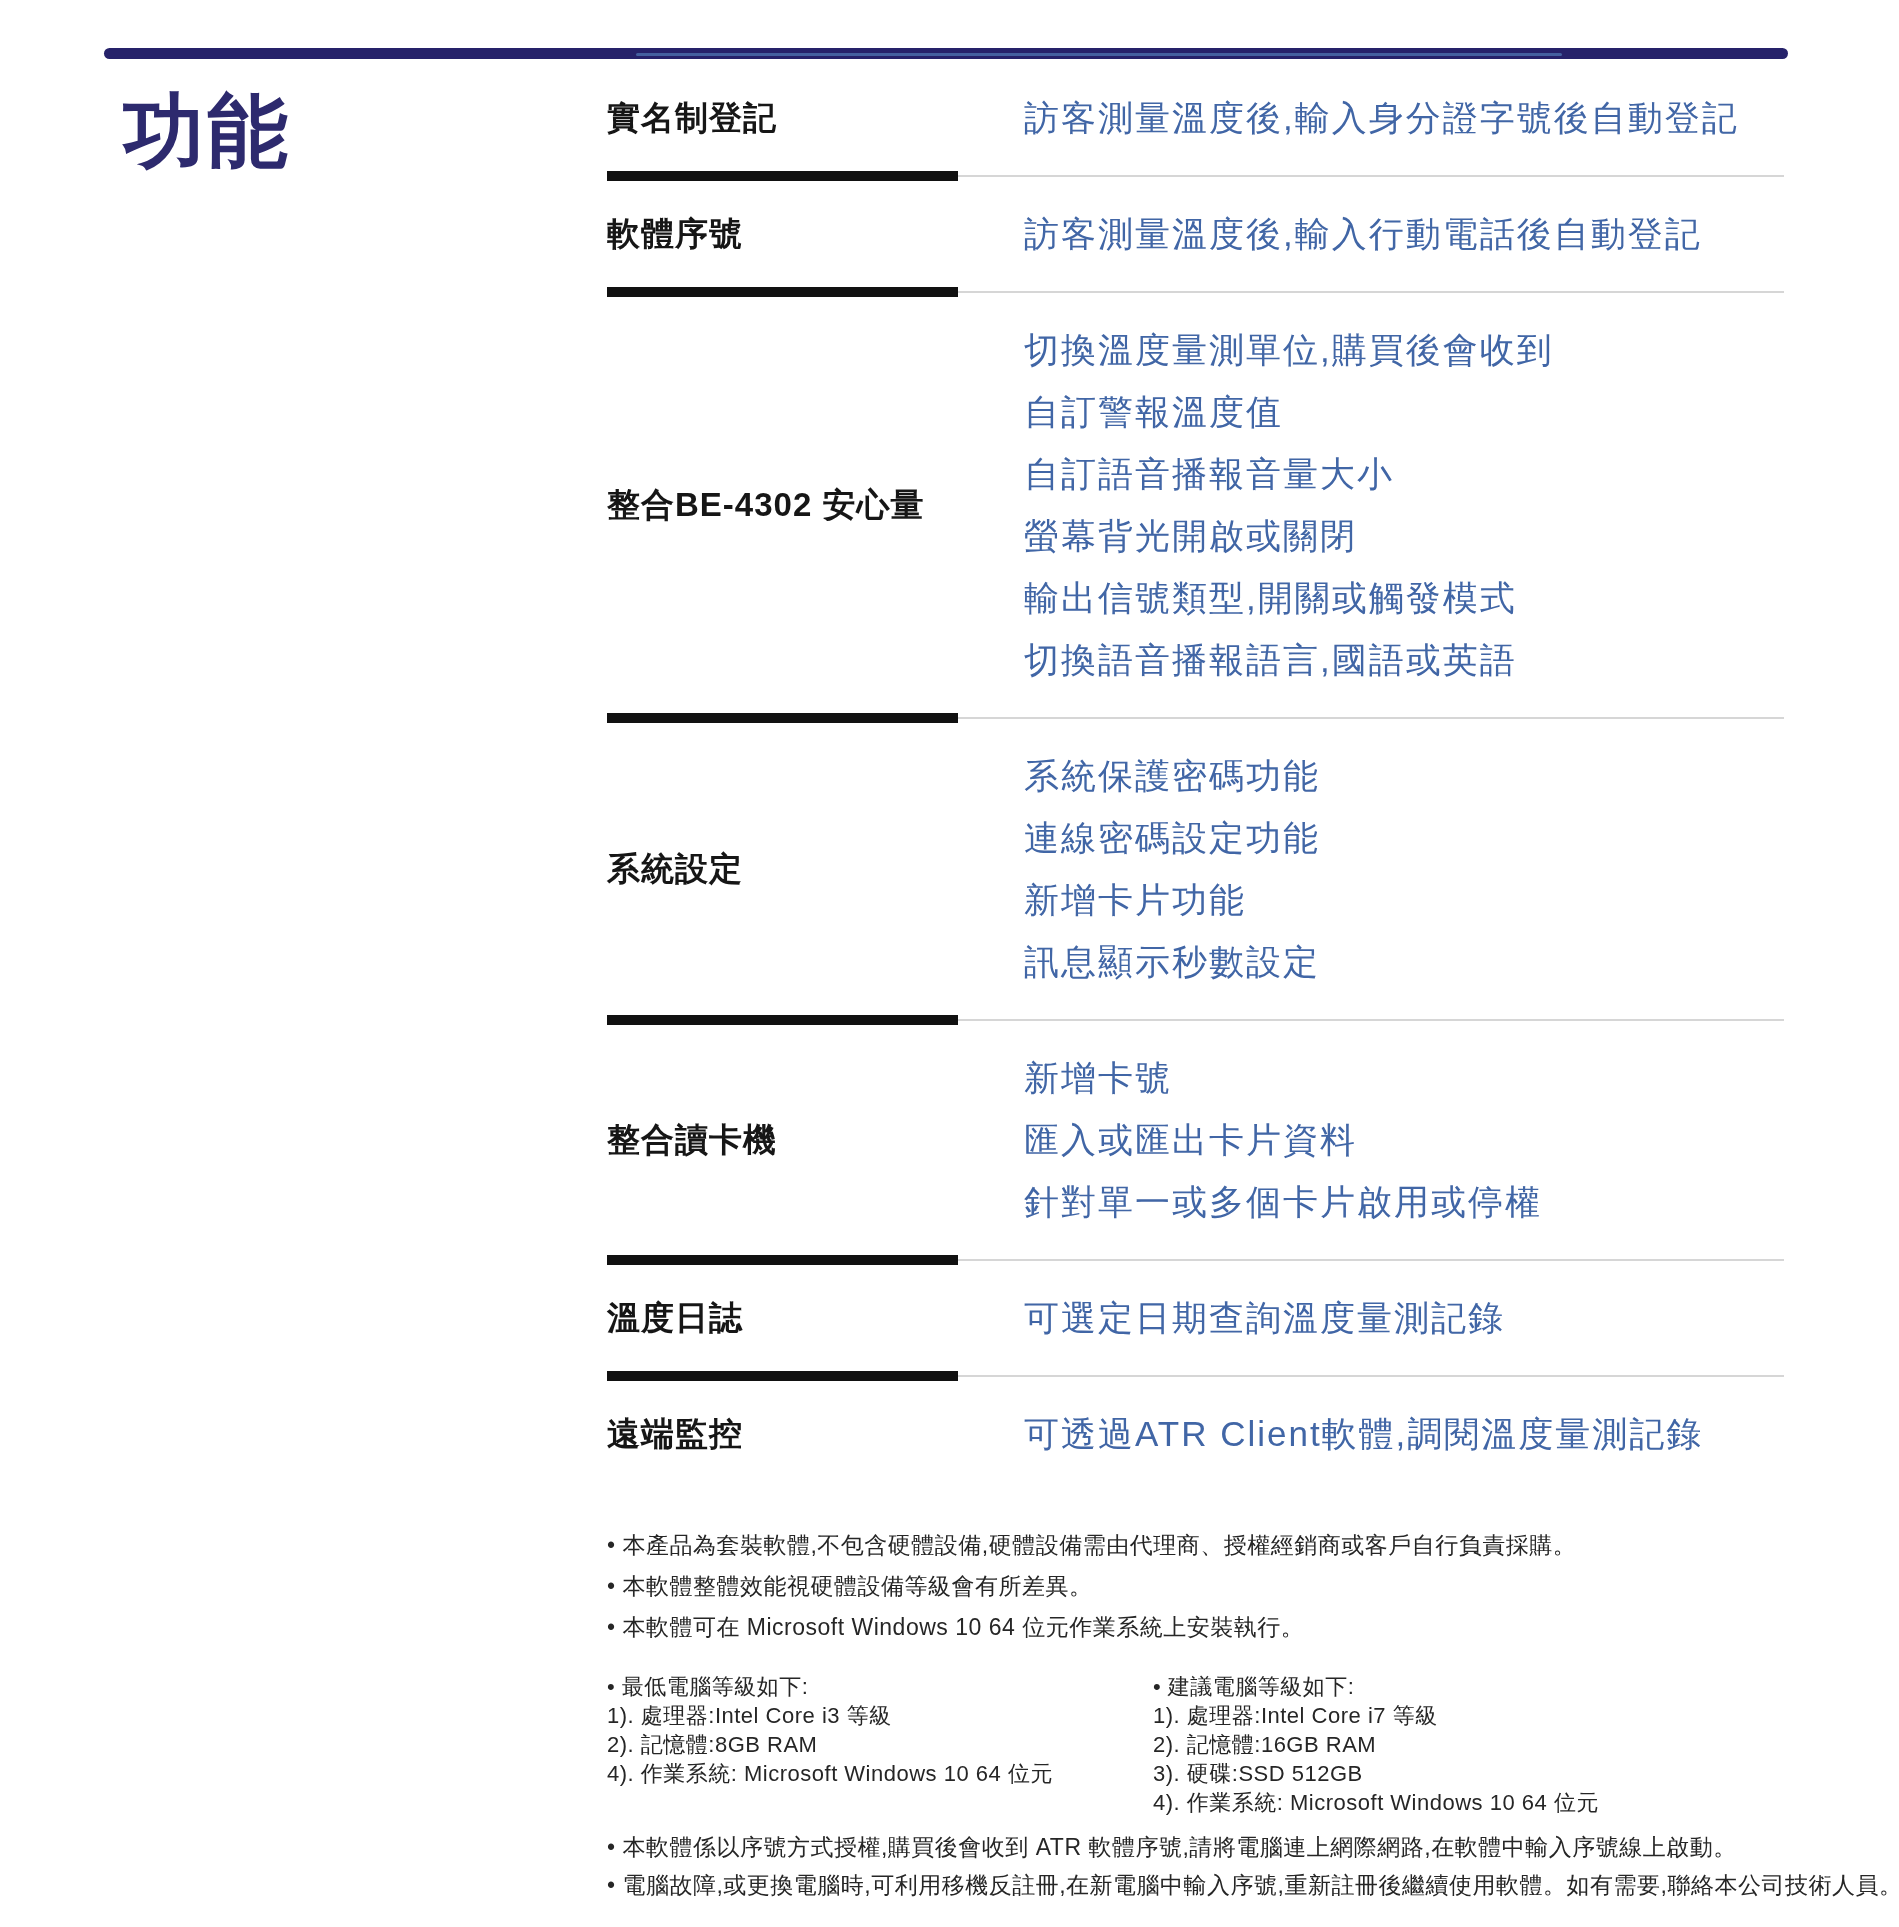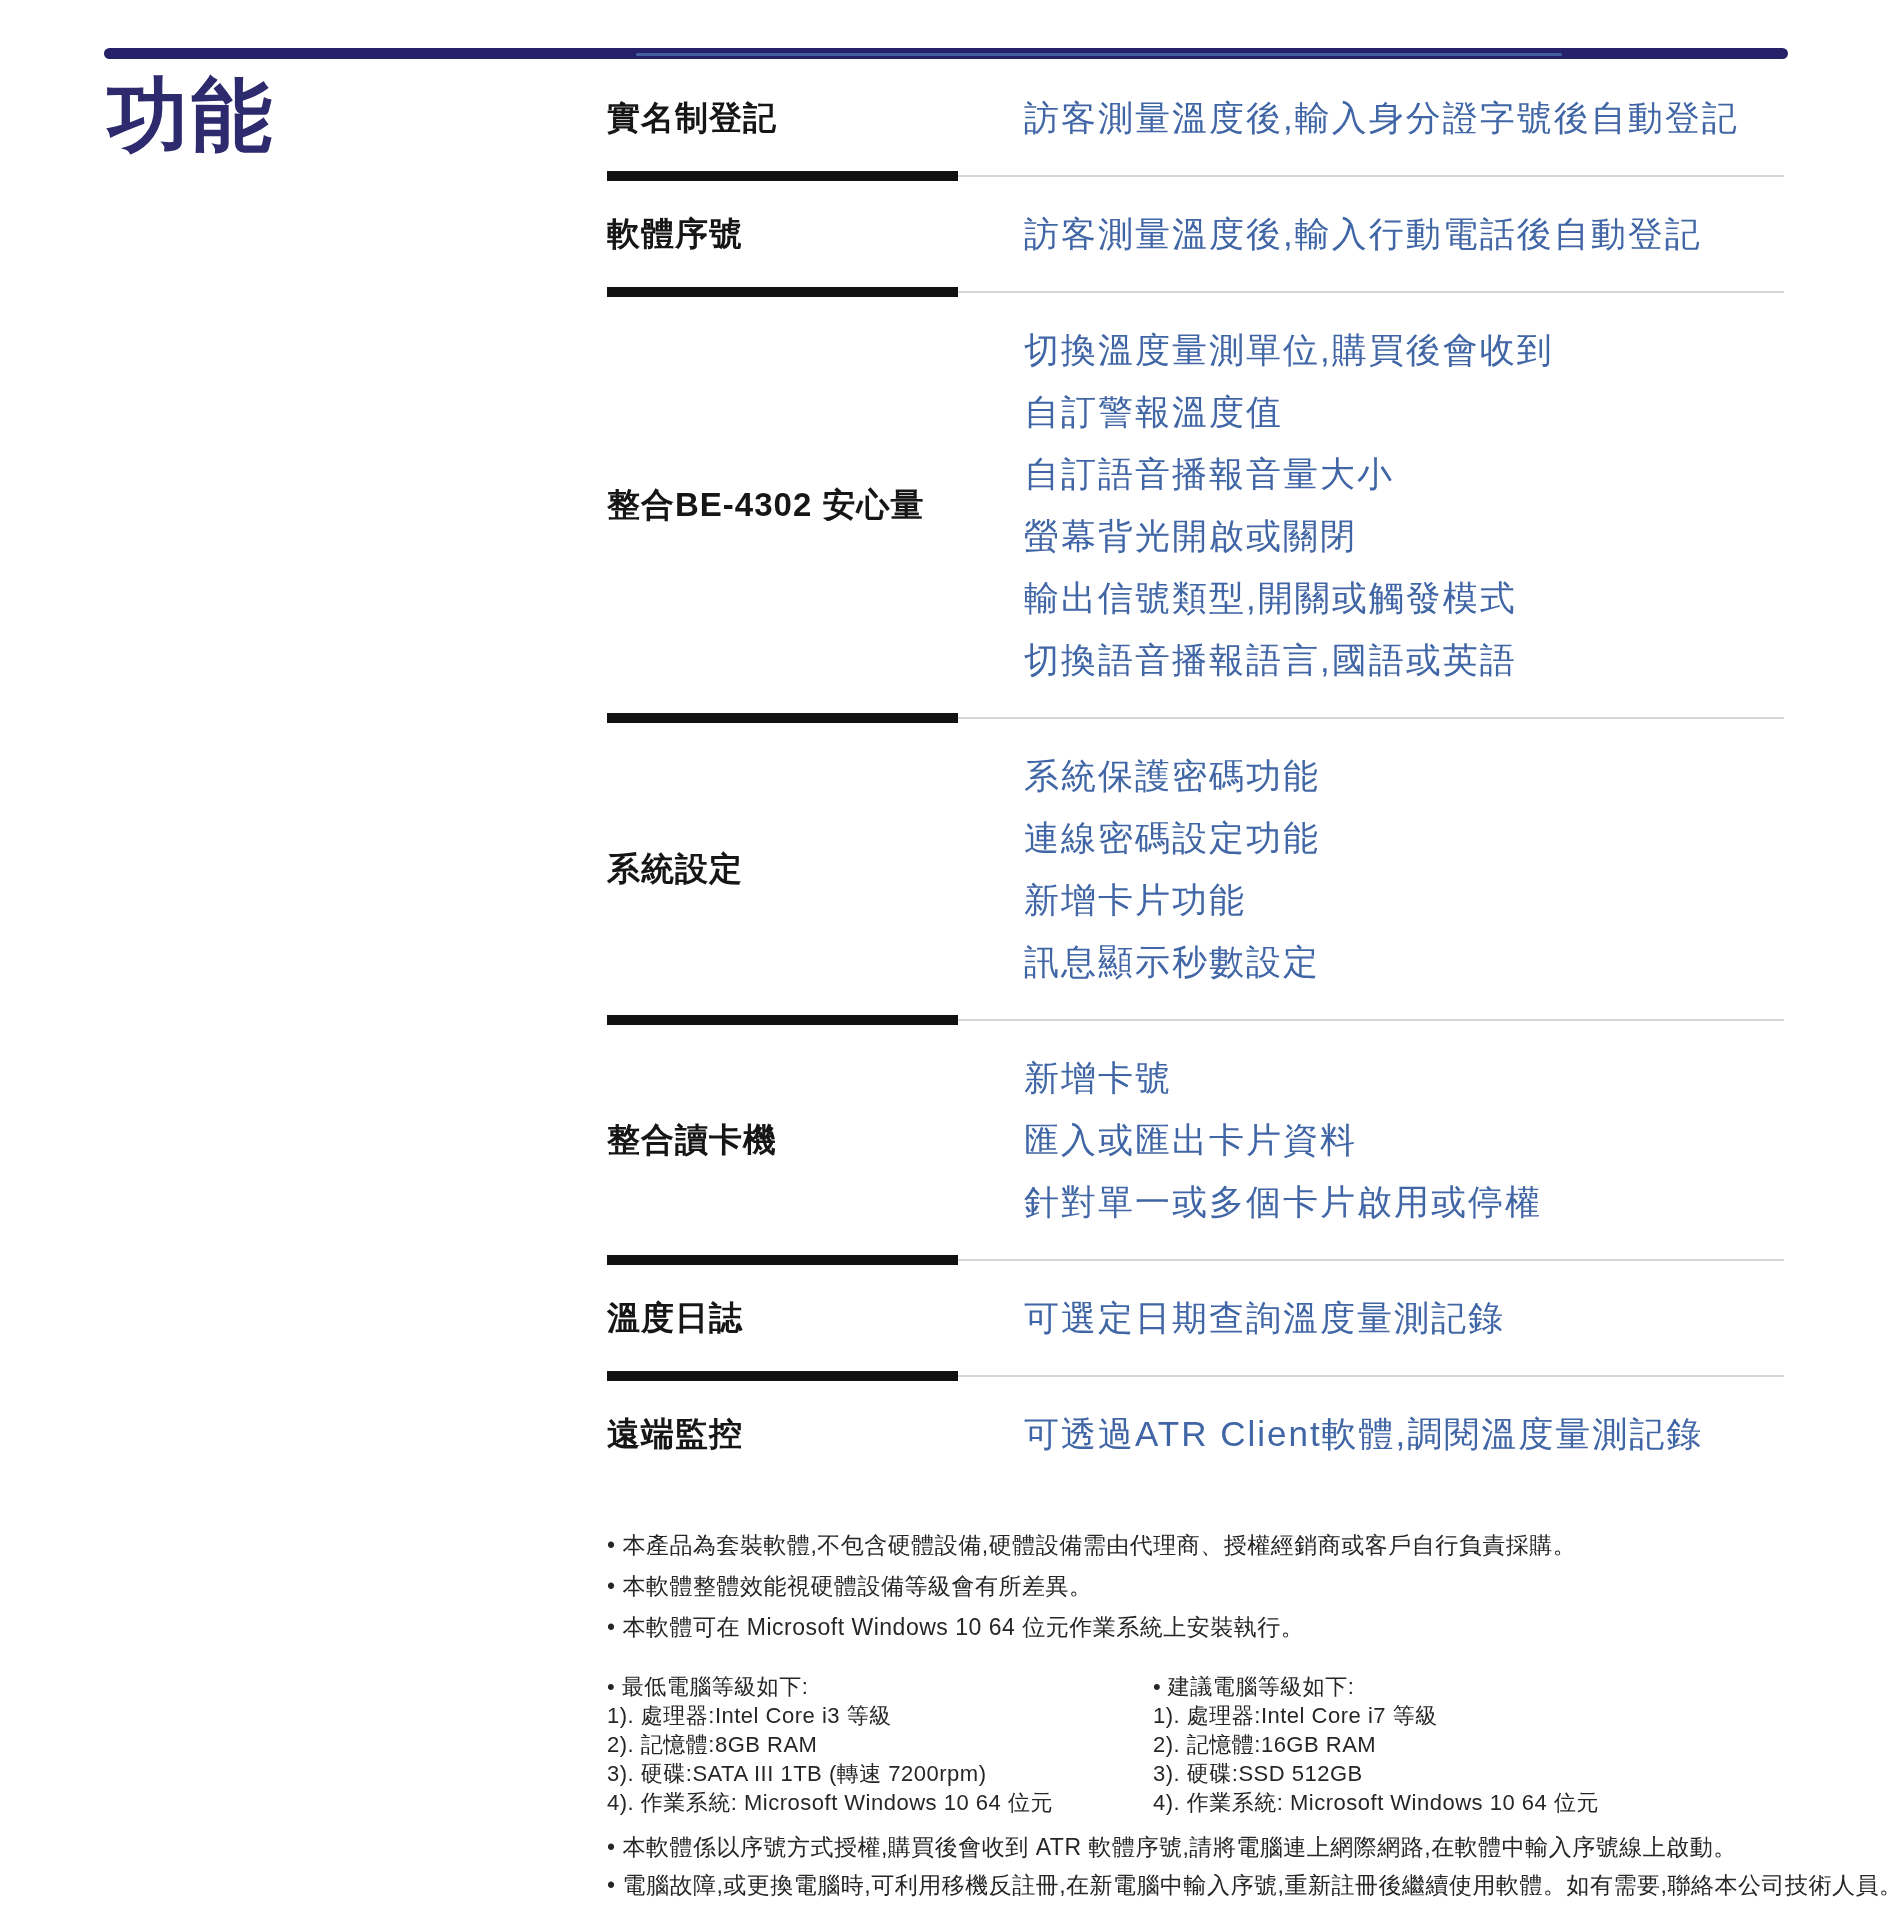--- a/index.html
+++ b/index.html
@@ -33,21 +33,21 @@
   .topbar-light {
     position: absolute;
     left: 532px; top: 5px;
     width: 926px; height: 3px;
     background: var(--bar_accent);
     border-radius: 2px;
   }
   .title {
     position: absolute;
     left: 107px; top: 71px;
-    margin: 0;
+    margin: 16px;
     font-size: 81px;
     font-weight: 800;
     letter-spacing: 3px;
     color: var(--navy);
     line-height: 1.1;
   }
   .feature-table {
     position: absolute;
     left: 607px; top: 61px;
     width: 1177px;
@@ -205,21 +205,20 @@
     <div class="note-group" id="general-notes">
         <div class="note-line">• 本產品為套裝軟體,不包含硬體設備,硬體設備需由代理商、授權經銷商或客戶自行負責採購。</div>
         <div class="note-line">• 本軟體整體效能視硬體設備等級會有所差異。</div>
         <div class="note-line">• 本軟體可在  Microsoft Windows 10 64 位元作業系統上安裝執行。</div>
       </div>
     <div class="spec-columns" id="spec-columns">
         <div class="spec-col">
           <div class="spec-heading">• 最低電腦等級如下:</div>
           <div class="spec-item">1). 處理器:Intel Core i3 等級</div>
           <div class="spec-item">2). 記憶體:8GB RAM</div>
-          <div class="spec-item">3). 硬碟:SATA III 1TB (轉速 7200rpm)</div>
           <div class="spec-item">4). 作業系統: Microsoft Windows 10 64 位元</div>
         </div>
         <div class="spec-col">
           <div class="spec-heading">• 建議電腦等級如下:</div>
           <div class="spec-item">1). 處理器:Intel Core i7 等級</div>
           <div class="spec-item">2). 記憶體:16GB RAM</div>
           <div class="spec-item">3). 硬碟:SSD 512GB</div>
           <div class="spec-item">4). 作業系統: Microsoft Windows 10 64 位元</div>
         </div>
       </div>

